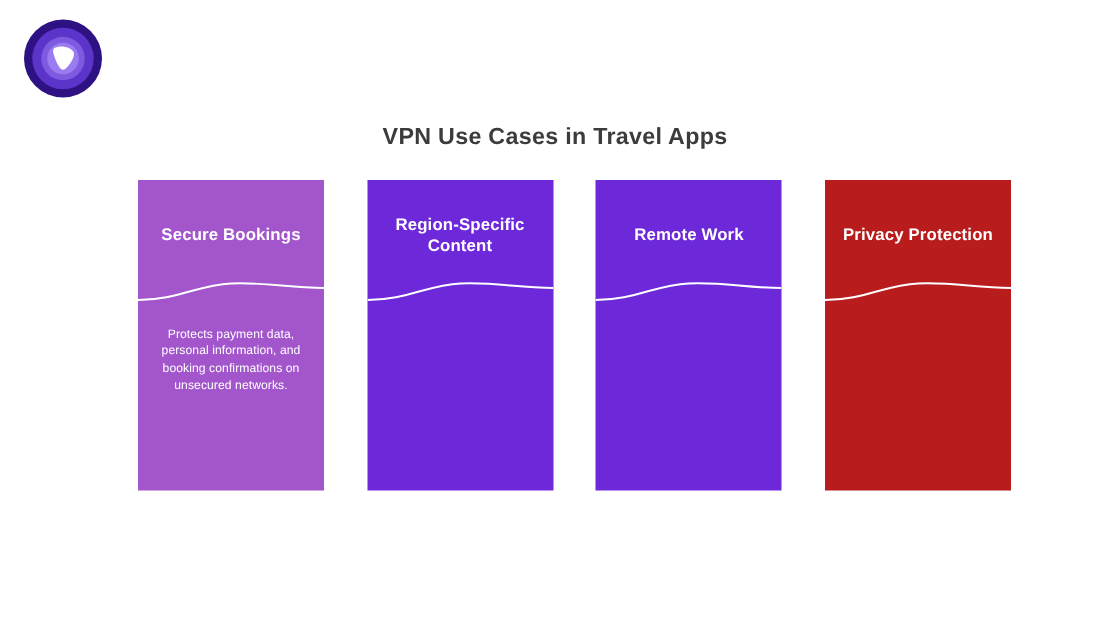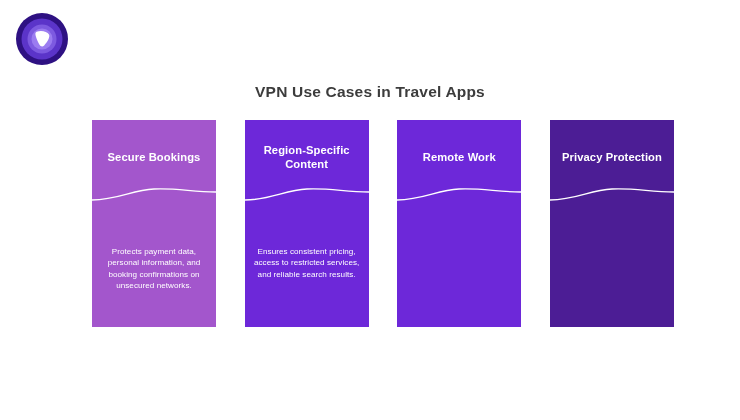--- a/index.html
+++ b/index.html
@@ -110,21 +110,20 @@
   .card-body {
     position: absolute;
     left: 0;
     top: 97px;
     width: 100%;
     box-sizing: border-box;
     padding: 0 6px;
     display: flex;
     align-items: flex-start;
     justify-content: center;
-    margin-top: 29px;
   }
 
   .card-text {
     font-size: 8.1px;
     color: #ffffff;
     text-align: center;
     line-height: 11.4px;
     letter-spacing: 0.05px;
   }
 </style>
@@ -163,37 +162,34 @@
 
     <div class="card" id="card-1" style="background: #6d28d9;">
       <div class="card-head">
         <div class="card-title">Region-Specific Content</div>
       </div>
       <div class="card-wave">
         <svg viewBox="0 0 124 26" preserveAspectRatio="none" xmlns="http://www.w3.org/2000/svg">
           <path d="M0 18 C 26 18, 40 8, 62 7 C 86 6, 100 10, 124 10" fill="none" stroke="#ffffff" stroke-width="1.3" stroke-linecap="round"></path>
         </svg>
       </div>
-      <div class="card-body">
-        <div class="card-text">Ensures consistent pricing, access to restricted services, and reliable search results.</div>
-      </div>
     </div>
 
     <div class="card" id="card-2" style="background: #6d28d9;">
       <div class="card-head">
         <div class="card-title">Remote Work</div>
       </div>
       <div class="card-wave">
         <svg viewBox="0 0 124 26" preserveAspectRatio="none" xmlns="http://www.w3.org/2000/svg">
           <path d="M0 18 C 26 18, 40 8, 62 7 C 86 6, 100 10, 124 10" fill="none" stroke="#ffffff" stroke-width="1.3" stroke-linecap="round"></path>
         </svg>
       </div>
     </div>
 
-    <div class="card" id="card-3" style="background: #4c1d95;">
+    <div class="card" id="card-3" style="background: #b91c1c;">
       <div class="card-head">
         <div class="card-title">Privacy Protection</div>
       </div>
       <div class="card-wave">
         <svg viewBox="0 0 124 26" preserveAspectRatio="none" xmlns="http://www.w3.org/2000/svg">
           <path d="M0 18 C 26 18, 40 8, 62 7 C 86 6, 100 10, 124 10" fill="none" stroke="#ffffff" stroke-width="1.3" stroke-linecap="round"></path>
         </svg>
       </div>
     </div>
 

